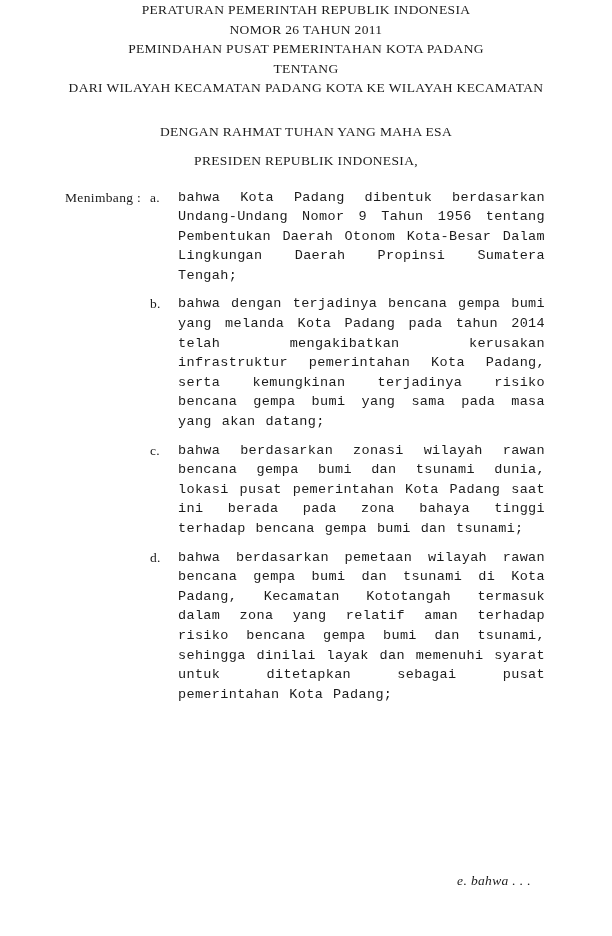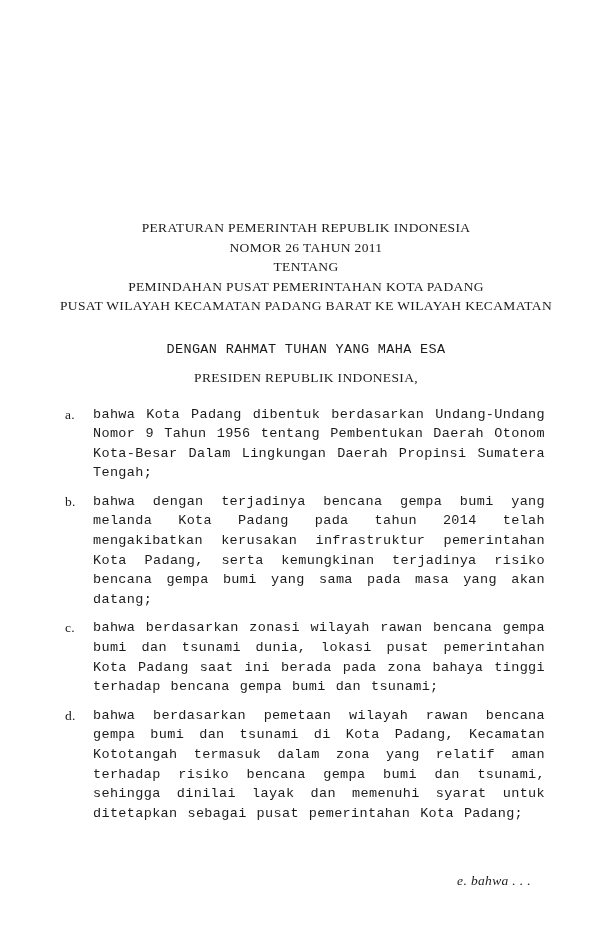--- a/index.html
+++ b/index.html
@@ -14,28 +14,27 @@
     width: 612px;
     height: 936px;
     background: #ffffff;
     font-family: "Liberation Serif", "DejaVu Serif", serif;
     font-size: 13.5px;
     color: #1b1b1b;
     letter-spacing: 0.35px;
     overflow: hidden;
   }
   .title-block {
-    padding-top: 218px;
     text-align: center;
     line-height: 19.5px;
   }
   .center-line {
     text-align: center;
   }
-  .invocation { margin-top: 26px; font-family: Liberation Mono, monospace; }
+  .invocation { margin-top: 26px; }
   .authority  { margin-top: 13px; }
   .considering {
     display: flex;
     margin: 19px 67px 0 65px;
     line-height: 19.6px;
   }
   .considering-label {
     width: 85px;
     flex: none;
   }
@@ -68,30 +67,31 @@
   }
 </style>
 </head>
 <body>
 
 <div class="page">
 
   <div class="title-block">
     <div>PERATURAN PEMERINTAH REPUBLIK INDONESIA</div>
     <div>NOMOR 26 TAHUN 2011</div>
+    <div>PEMINDAHAN PUSAT PEMERINTAHAN KOTA PADANG</div>
     <div>TENTANG</div>
-    <div>PEMINDAHAN PUSAT PEMERINTAHAN KOTA PADANG</div>
-    <div>PUSAT WILAYAH KECAMATAN PADANG BARAT KE WILAYAH KECAMATAN</div>
+    <div>DARI WILAYAH KECAMATAN PADANG KOTA KE WILAYAH KECAMATAN</div>
   </div>
 
   <div class="center-line invocation">DENGAN RAHMAT TUHAN YANG MAHA ESA</div>
 
   <div class="center-line authority">PRESIDEN REPUBLIK INDONESIA,</div>
 
   <div class="considering">
+    <div class="considering-label">Menimbang :</div>
     <div class="considering-items">
 
       <div class="considering-item">
         <span class="item-letter">a.</span>
         <span class="item-text">bahwa Kota Padang dibentuk berdasarkan Undang-Undang Nomor 9 Tahun 1956 tentang Pembentukan Daerah Otonom Kota-Besar Dalam Lingkungan Daerah Propinsi Sumatera Tengah;</span>
       </div>
 
       <div class="considering-item">
         <span class="item-letter">b.</span>
         <span class="item-text">bahwa dengan terjadinya bencana gempa bumi yang melanda Kota Padang pada tahun 2014 telah mengakibatkan kerusakan infrastruktur pemerintahan Kota Padang, serta kemungkinan terjadinya risiko bencana gempa bumi yang sama pada masa yang akan datang;</span>

